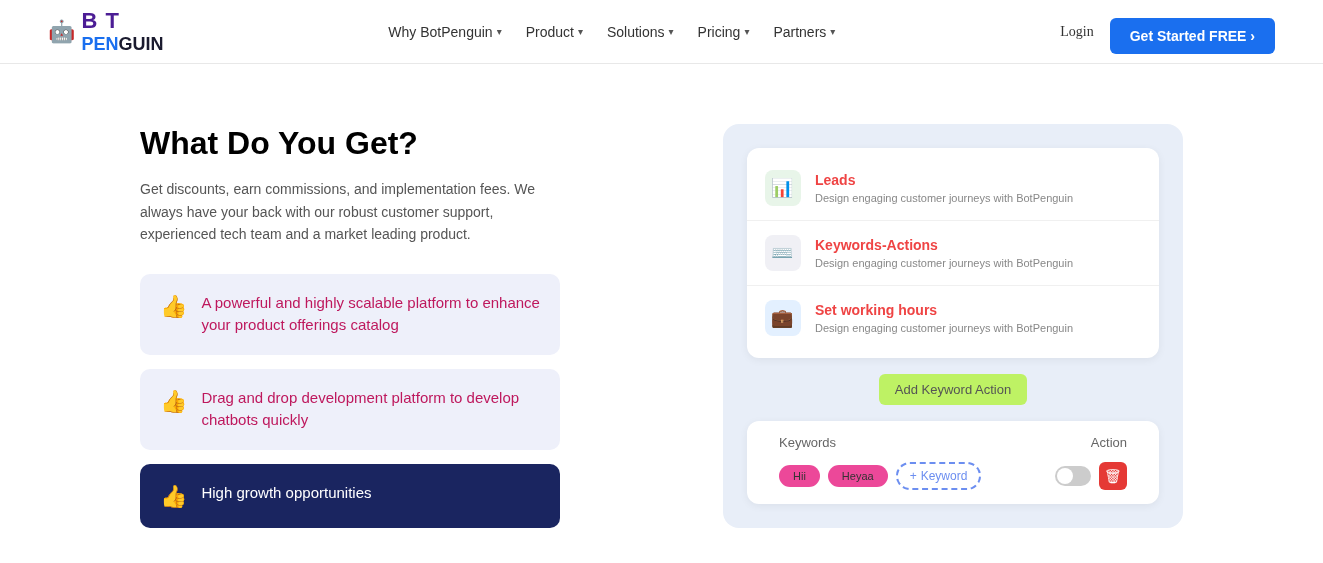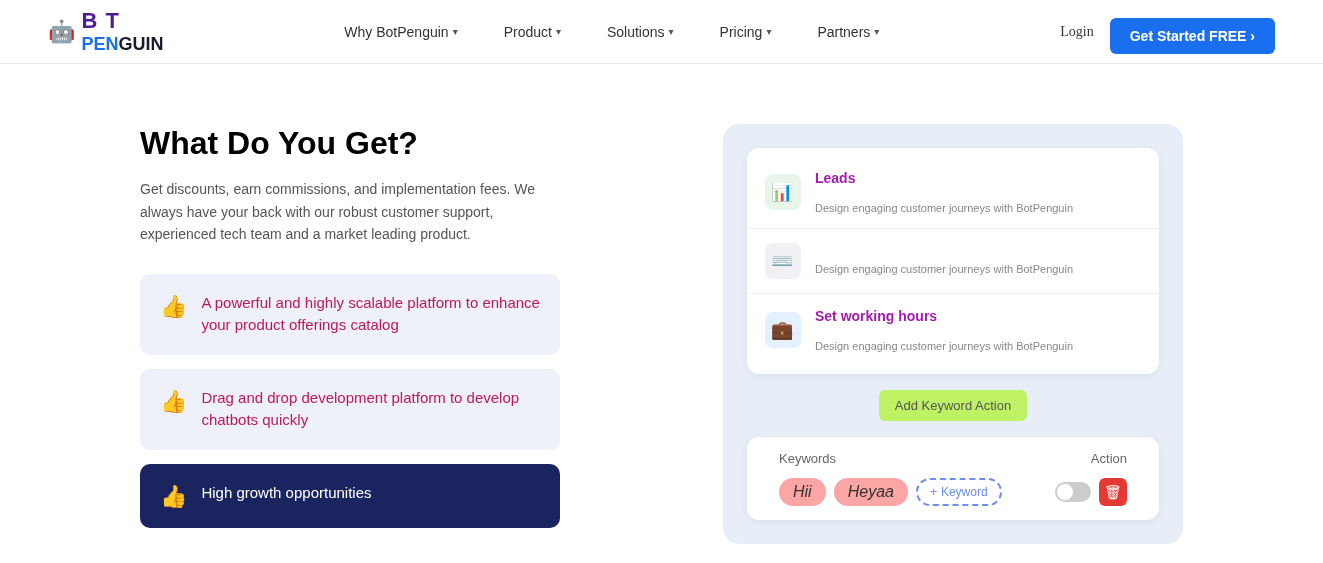--- a/index.html
+++ b/index.html
@@ -10,21 +10,21 @@
       display: flex; align-items: center; justify-content: space-between;
       padding: 0 48px; height: 64px;
       border-bottom: 1px solid #e8e8e8;
       background: #fff;
     }
     .logo { display: flex; align-items: center; gap: 0; }
     .logo-bot { font-size: 22px; font-weight: 700; color: #4c1d95; letter-spacing: 1px; }
     .logo-pen { color: #1a6fef; font-size: 18px; font-weight: 700; }
     .logo-guin { color: #1a1a2e; font-size: 18px; font-weight: 700; }
     .logo-icon { margin-right: 6px; font-size: 22px; }
-    .nav-links { display: flex; align-items: flex-start; gap: 46px; }
+    .nav-links { display: flex; align-items: flex-start; gap: 24px; }
     .nav-link {
       font-size: 14px; color: #333; cursor: pointer; display: flex; align-items: center; gap: 4px;
       text-decoration: none;
     }
     .chevron { font-size: 10px; color: #555; }
     .nav-right { display: flex; align-items: center; gap: 16px; }
     .login-btn { font-size: 14px; color: #333; cursor: pointer; background: none; border: none; font-family: Liberation Serif, serif; }
     .cta-btn {
       background: #1a6fef; color: #fff; border: none; border-radius: 6px;
       padding: 10px 20px; font-size: 14px; font-weight: 600; cursor: pointer;
@@ -71,42 +71,42 @@
     }
     .feature-item-row:last-child { border-bottom: none; }
     .fi-icon {
       width: 36px; height: 36px; border-radius: 8px;
       display: flex; align-items: center; justify-content: center;
       font-size: 18px; flex-shrink: 0;
     }
     .fi-icon.green { background: #e8f5e9; }
     .fi-icon.gray { background: #f0f0f5; }
     .fi-icon.blue { background: #e3f0ff; }
-    .fi-title { font-size: 14px; font-weight: 600; color: #a21caf; }
-    .fi-desc { font-size: 11px; color: #888; margin-top: 16px; }
+    .fi-title { font-size: 14px; font-weight: 600; color: #ef4444; }
+    .fi-desc { font-size: 11px; color: #888; margin-top: 4px; }
 
     
     .add-keyword-btn {
       background: #bef264; border: none; border-radius: 6px;
       padding: 8px 16px; font-size: 13px; color: #555;
       cursor: pointer; display: block; margin: 8px auto 16px auto;
     }
 
     
     .keywords-card {
       background: #fff; border-radius: 12px;
       padding: 14px 32px;
       box-shadow: 0 2px 8px rgba(0,0,0,0.06);
     }
     .kw-header { display: flex; justify-content: space-between; margin-bottom: 12px; }
     .kw-header-label { font-size: 13px; color: #666; }
     .kw-row { display: flex; align-items: center; gap: 8px; }
     .kw-tag {
-      background: #fca5a5; border-radius: 20px;
-      padding: 5px 14px; font-size: 16px; color: #333; font-style: italic;
+      background: #ec4899; border-radius: 20px;
+      padding: 5px 14px; font-size: 11px; color: #333;
     }
     .kw-add-tag {
       background: #fff; border: 2px dashed #6c8ef0; border-radius: 20px;
       padding: 5px 12px; font-size: 12px; color: #6c8ef0;
       display: flex; align-items: center; gap: 4px; cursor: pointer;
     }
     .kw-toggle {
       width: 36px; height: 20px; background: #ccc; border-radius: 10px;
       position: relative; margin-left: auto; cursor: pointer;
     }
@@ -188,20 +188,21 @@
       <div class="feature-item-row">
         <div class="fi-icon green">📊</div>
         <div>
           <div class="fi-title">Leads</div>
           <div class="fi-desc">Design engaging customer journeys with BotPenguin</div>
         </div>
       </div>
       <div class="feature-item-row">
         <div class="fi-icon gray">⌨️</div>
         <div>
+          <div class="fi-title">Keywords-Actions</div>
           <div class="fi-desc">Design engaging customer journeys with BotPenguin</div>
         </div>
       </div>
       <div class="feature-item-row">
         <div class="fi-icon blue">💼</div>
         <div>
           <div class="fi-title">Set working hours</div>
           <div class="fi-desc">Design engaging customer journeys with BotPenguin</div>
         </div>
       </div>

